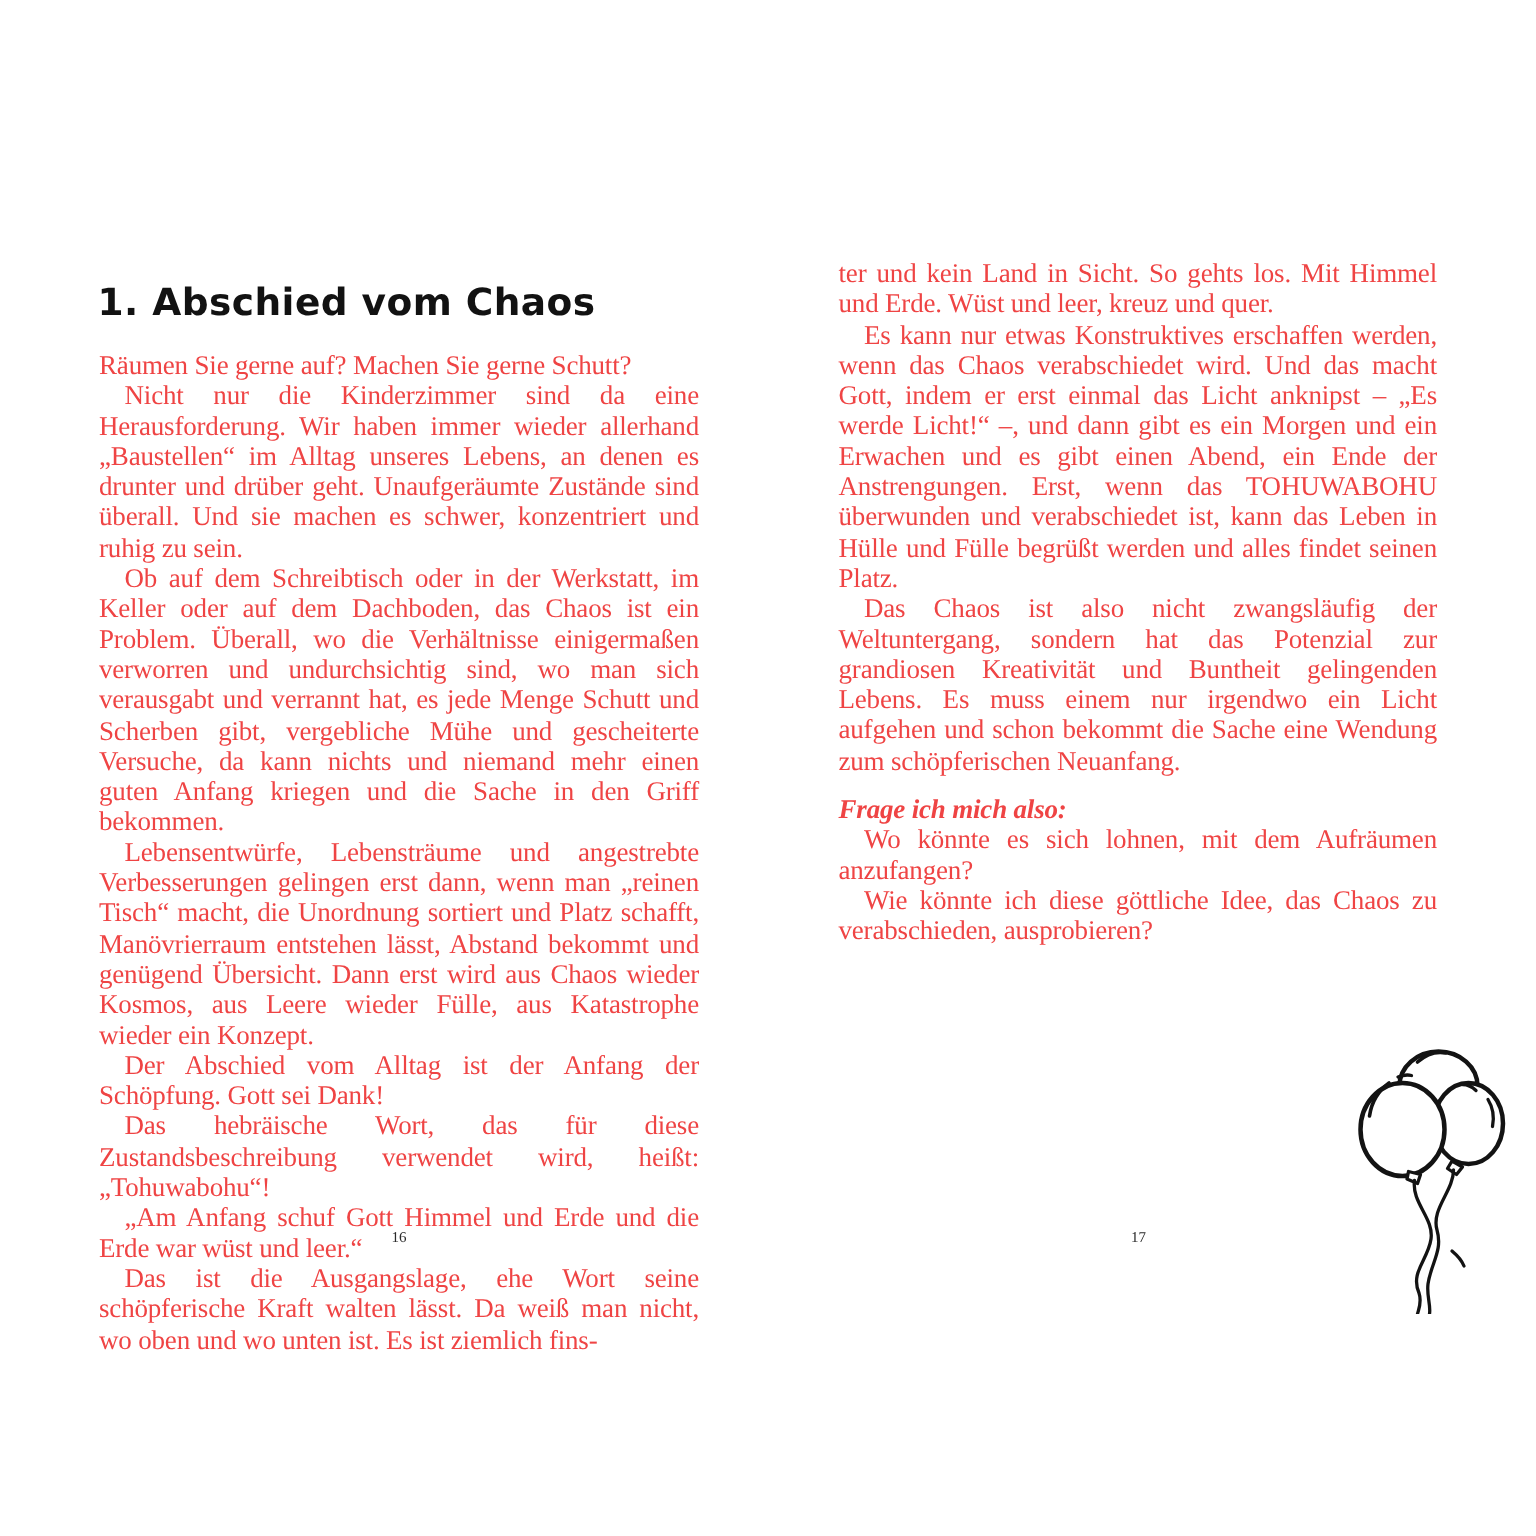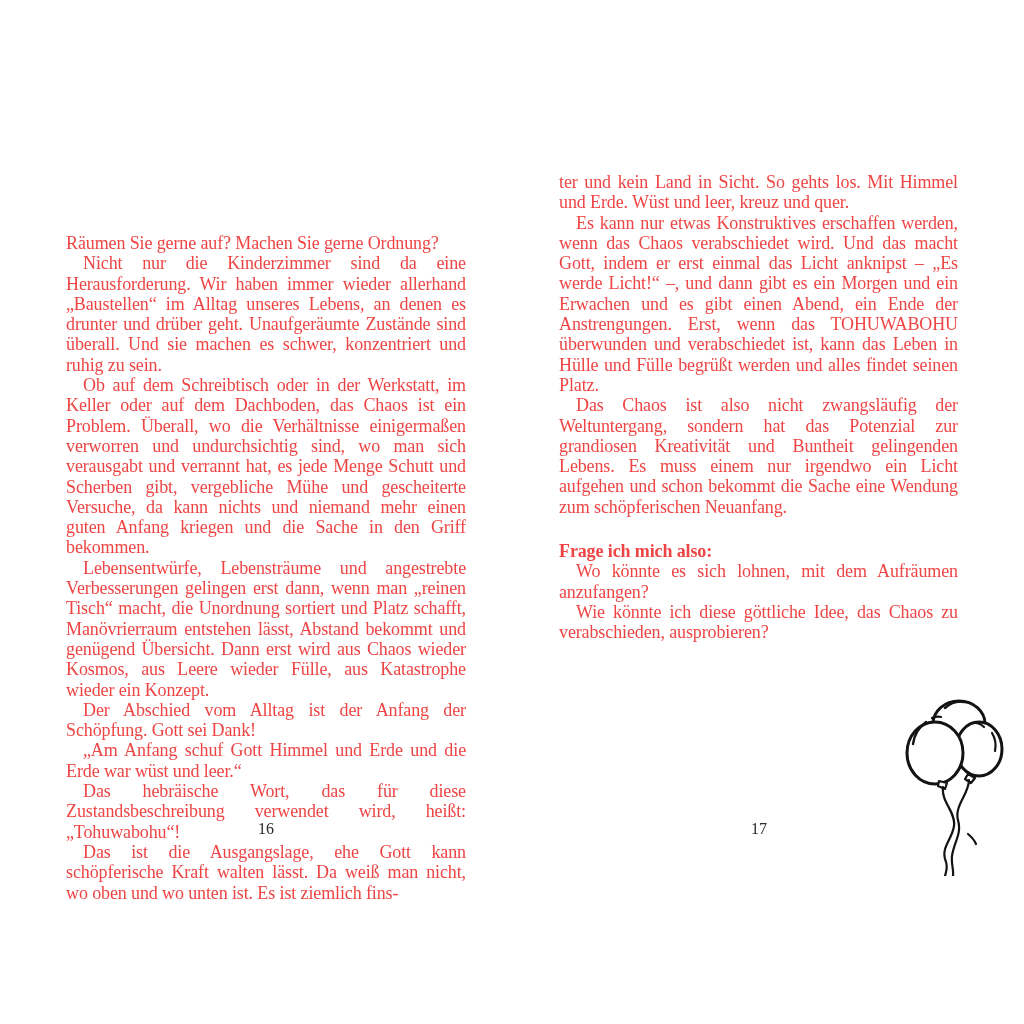--- a/index.html
+++ b/index.html
@@ -25,54 +25,55 @@
   .col {
     position: absolute;
     text-align: justify;
     font-size: 18px;
     line-height: 20.3px;
     letter-spacing: -0.12px;
     color: #ef4444;
   }
   .col p { margin: 0; }
   .col p.ind { text-indent: 17px; }
-  .col p.gap { margin-top: 24px; }
+  .col p.gap { margin-top: 12px; font-style: italic; }
   .col p.bold { font-weight: 700; }
 
   .left-col  { left: 66px;  top: 233px; width: 400px; }
   .right-col { left: 559px; top: 172px; width: 399px; }
 
   .pagenum {
     position: absolute; top: 820px;
     width: 44px; text-align: center;
-    font-size: 16px; color: #2a2a2a;
+    font-size: 10px; color: #2a2a2a;
   }
   .pagenum-left  { left: 244px; }
   .pagenum-right { left: 737px; }
 
   .balloons {
     position: absolute; left: 896px; top: 690px;
     width: 120px; height: 186px;
   }
 </style>
 </head>
 <body>
 
 <div class="spread">
 
+  <h1 class="chapter-title">1. Abschied vom Chaos</h1>
 
   <div class="col left-col">
-    <p>Räumen Sie gerne auf? Machen Sie gerne Ordnung?</p>
+    <p>Räumen Sie gerne auf? Machen Sie gerne Schutt?</p>
     <p class="ind">Nicht nur die Kinderzimmer sind da eine Herausforderung. Wir haben immer wieder allerhand „Baustellen“ im Alltag unseres Lebens, an denen es drunter und drüber geht. Unaufgeräumte Zustände sind überall. Und sie machen es schwer, konzentriert und ruhig zu sein.</p>
     <p class="ind">Ob auf dem Schreibtisch oder in der Werkstatt, im Keller oder auf dem Dachboden, das Chaos ist ein Problem. Überall, wo die Verhältnisse einigermaßen verworren und undurchsichtig sind, wo man sich verausgabt und verrannt hat, es jede Menge Schutt und Scherben gibt, vergebliche Mühe und gescheiterte Versuche, da kann nichts und niemand mehr einen guten Anfang kriegen und die Sache in den Griff bekommen.</p>
     <p class="ind">Lebensentwürfe, Lebensträume und angestrebte Verbesserungen gelingen erst dann, wenn man „reinen Tisch“ macht, die Unordnung sortiert und Platz schafft, Manövrierraum entstehen lässt, Abstand bekommt und genügend Übersicht. Dann erst wird aus Chaos wieder Kosmos, aus Leere wieder Fülle, aus Katastrophe wieder ein Konzept.</p>
     <p class="ind">Der Abschied vom Alltag ist der Anfang der Schöpfung. Gott sei Dank!</p>
+    <p class="ind">Das hebräische Wort, das für diese Zustandsbeschreibung verwendet wird, heißt: „Tohuwabohu“!</p>
     <p class="ind">„Am Anfang schuf Gott Himmel und Erde und die Erde war wüst und leer.“</p>
-    <p class="ind">Das hebräische Wort, das für diese Zustandsbeschreibung verwendet wird, heißt: „Tohuwabohu“!</p>
-    <p class="ind">Das ist die Ausgangslage, ehe Gott kann schöpferische Kraft walten lässt. Da weiß man nicht, wo oben und wo unten ist. Es ist ziemlich fins-</p>
+    <p class="ind">Das ist die Ausgangslage, ehe Wort seine schöpferische Kraft walten lässt. Da weiß man nicht, wo oben und wo unten ist. Es ist ziemlich fins-</p>
   </div>
 
   <div class="pagenum pagenum-left">16</div>
 
   <div class="col right-col">
     <p>ter und kein Land in Sicht. So gehts los. Mit Himmel und Erde. Wüst und leer, kreuz und quer.</p>
     <p class="ind">Es kann nur etwas Konstruktives erschaffen werden, wenn das Chaos verabschiedet wird. Und das macht Gott, indem er erst einmal das Licht anknipst – „Es werde Licht!“ –, und dann gibt es ein Morgen und ein Erwachen und es gibt einen Abend, ein Ende der Anstrengungen. Erst, wenn das TOHUWABOHU überwunden und verabschiedet ist, kann das Leben in Hülle und Fülle begrüßt werden und alles findet seinen Platz.</p>
     <p class="ind">Das Chaos ist also nicht zwangsläufig der Weltuntergang, sondern hat das Potenzial zur grandiosen Kreativität und Buntheit gelingenden Lebens. Es muss einem nur irgendwo ein Licht aufgehen und schon bekommt die Sache eine Wendung zum schöpferischen Neuanfang.</p>
     <p class="bold gap">Frage ich mich also:</p>
     <p class="ind">Wo könnte es sich lohnen, mit dem Aufräumen anzufangen?</p>

